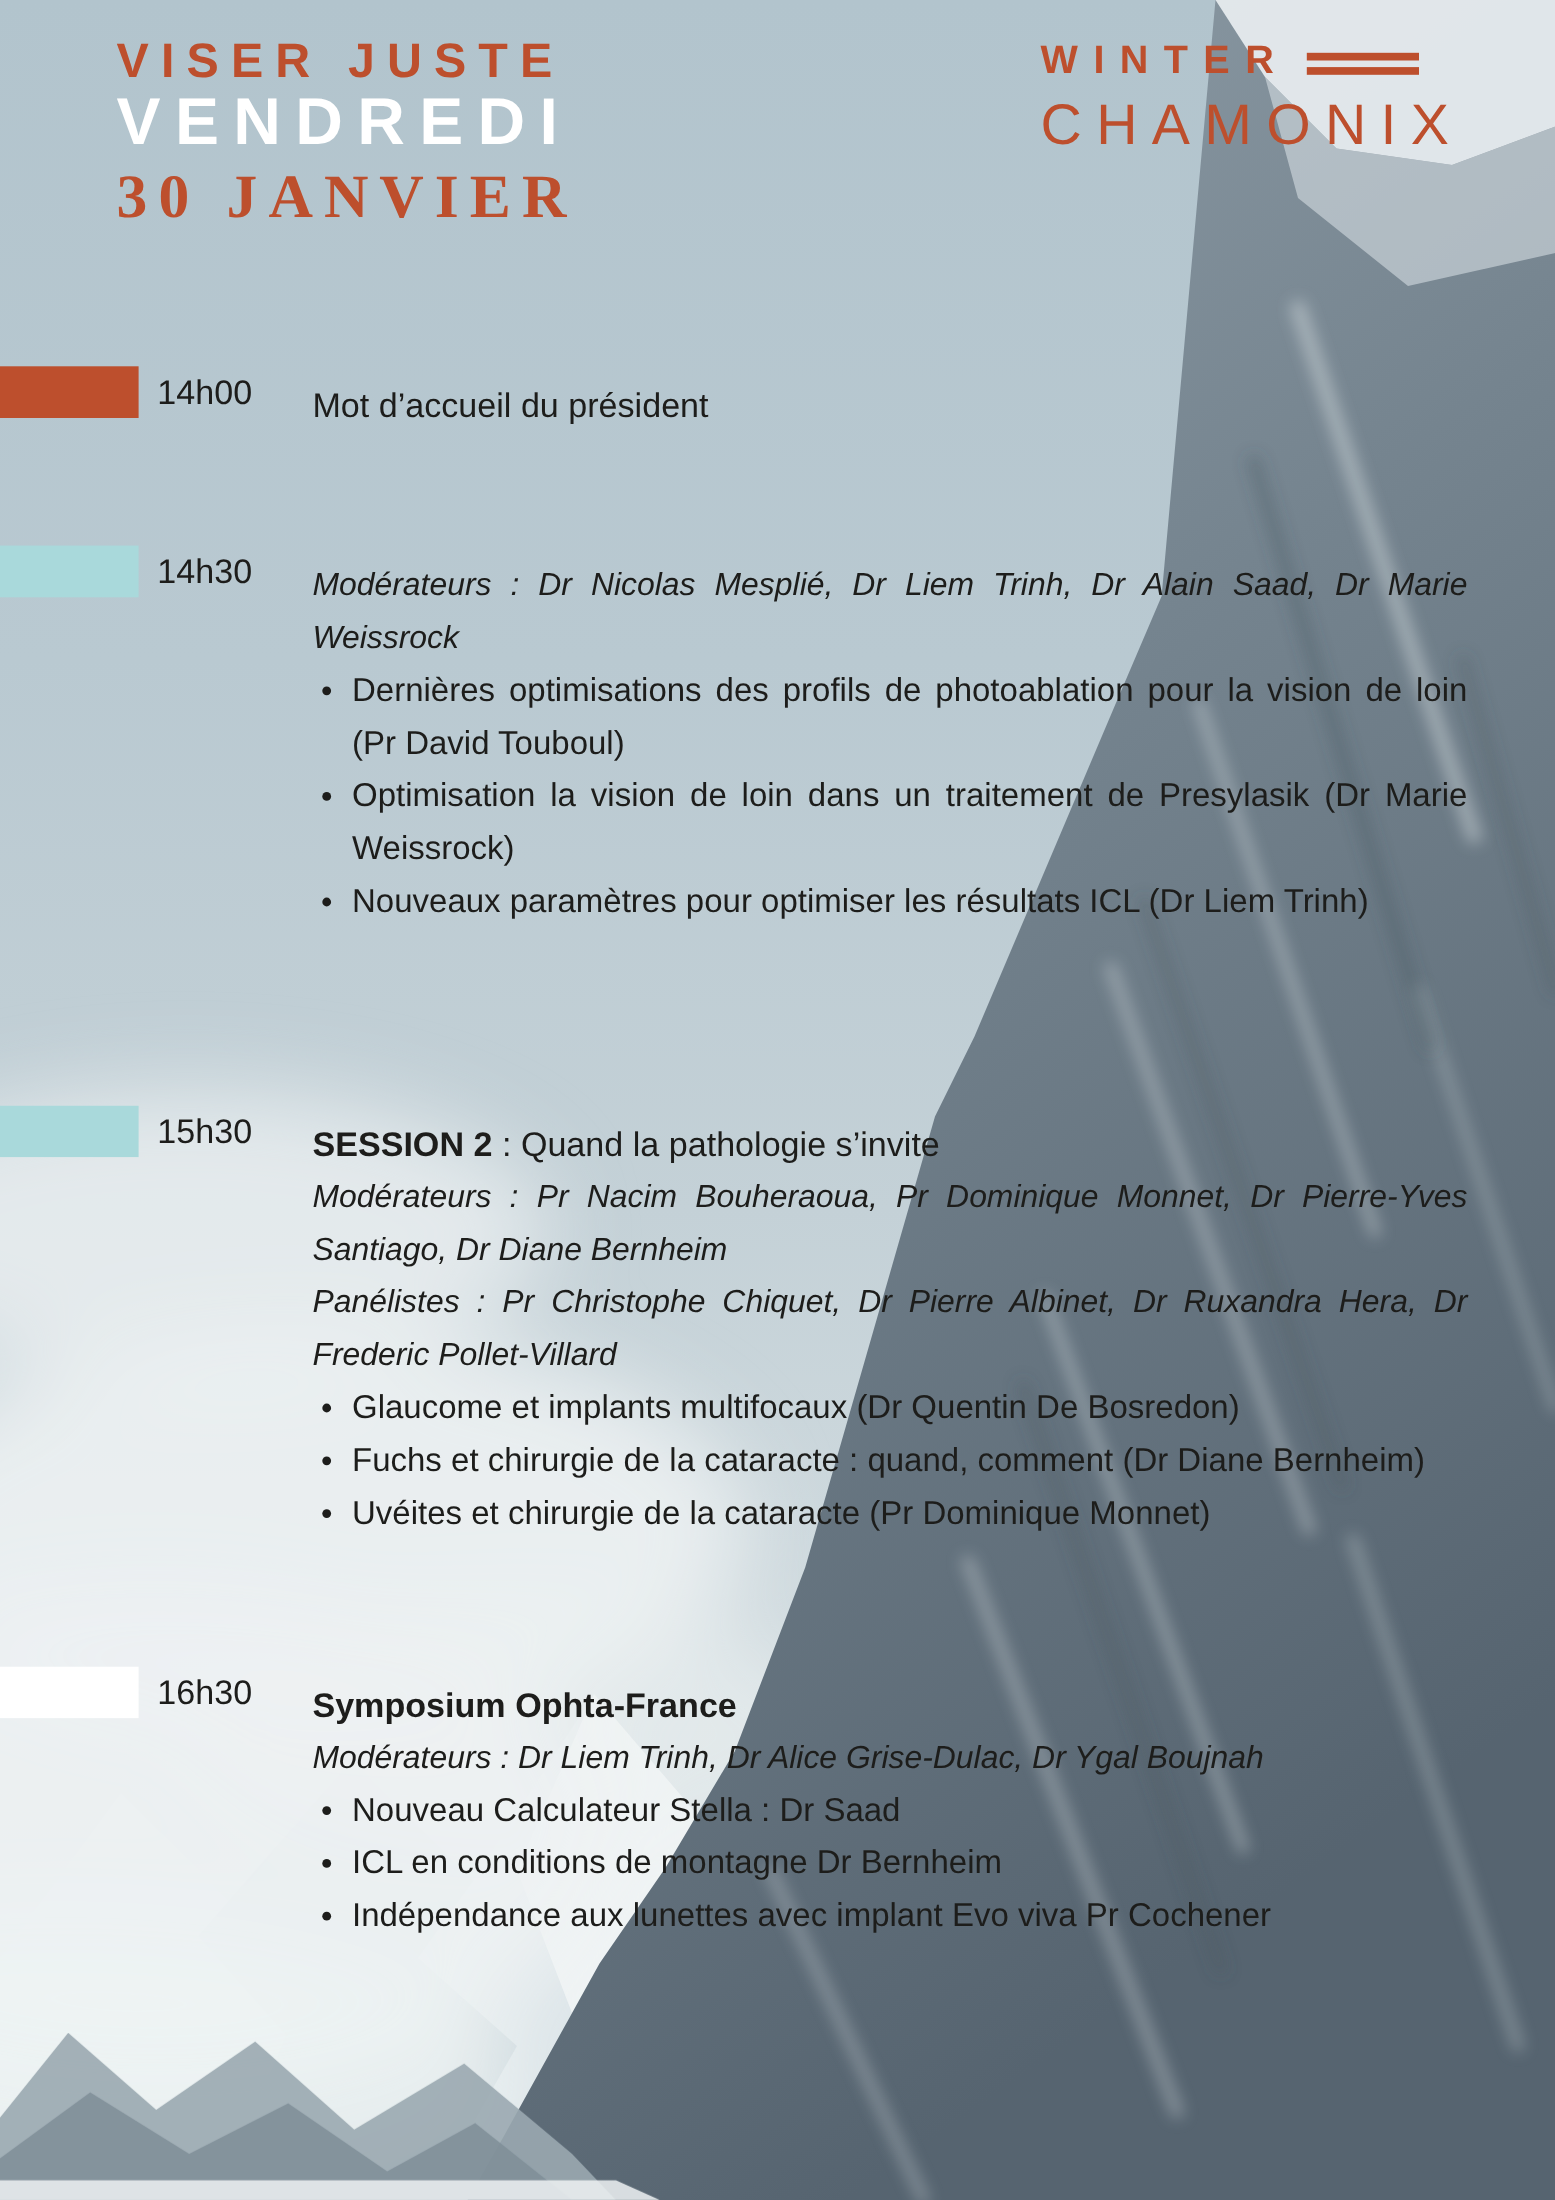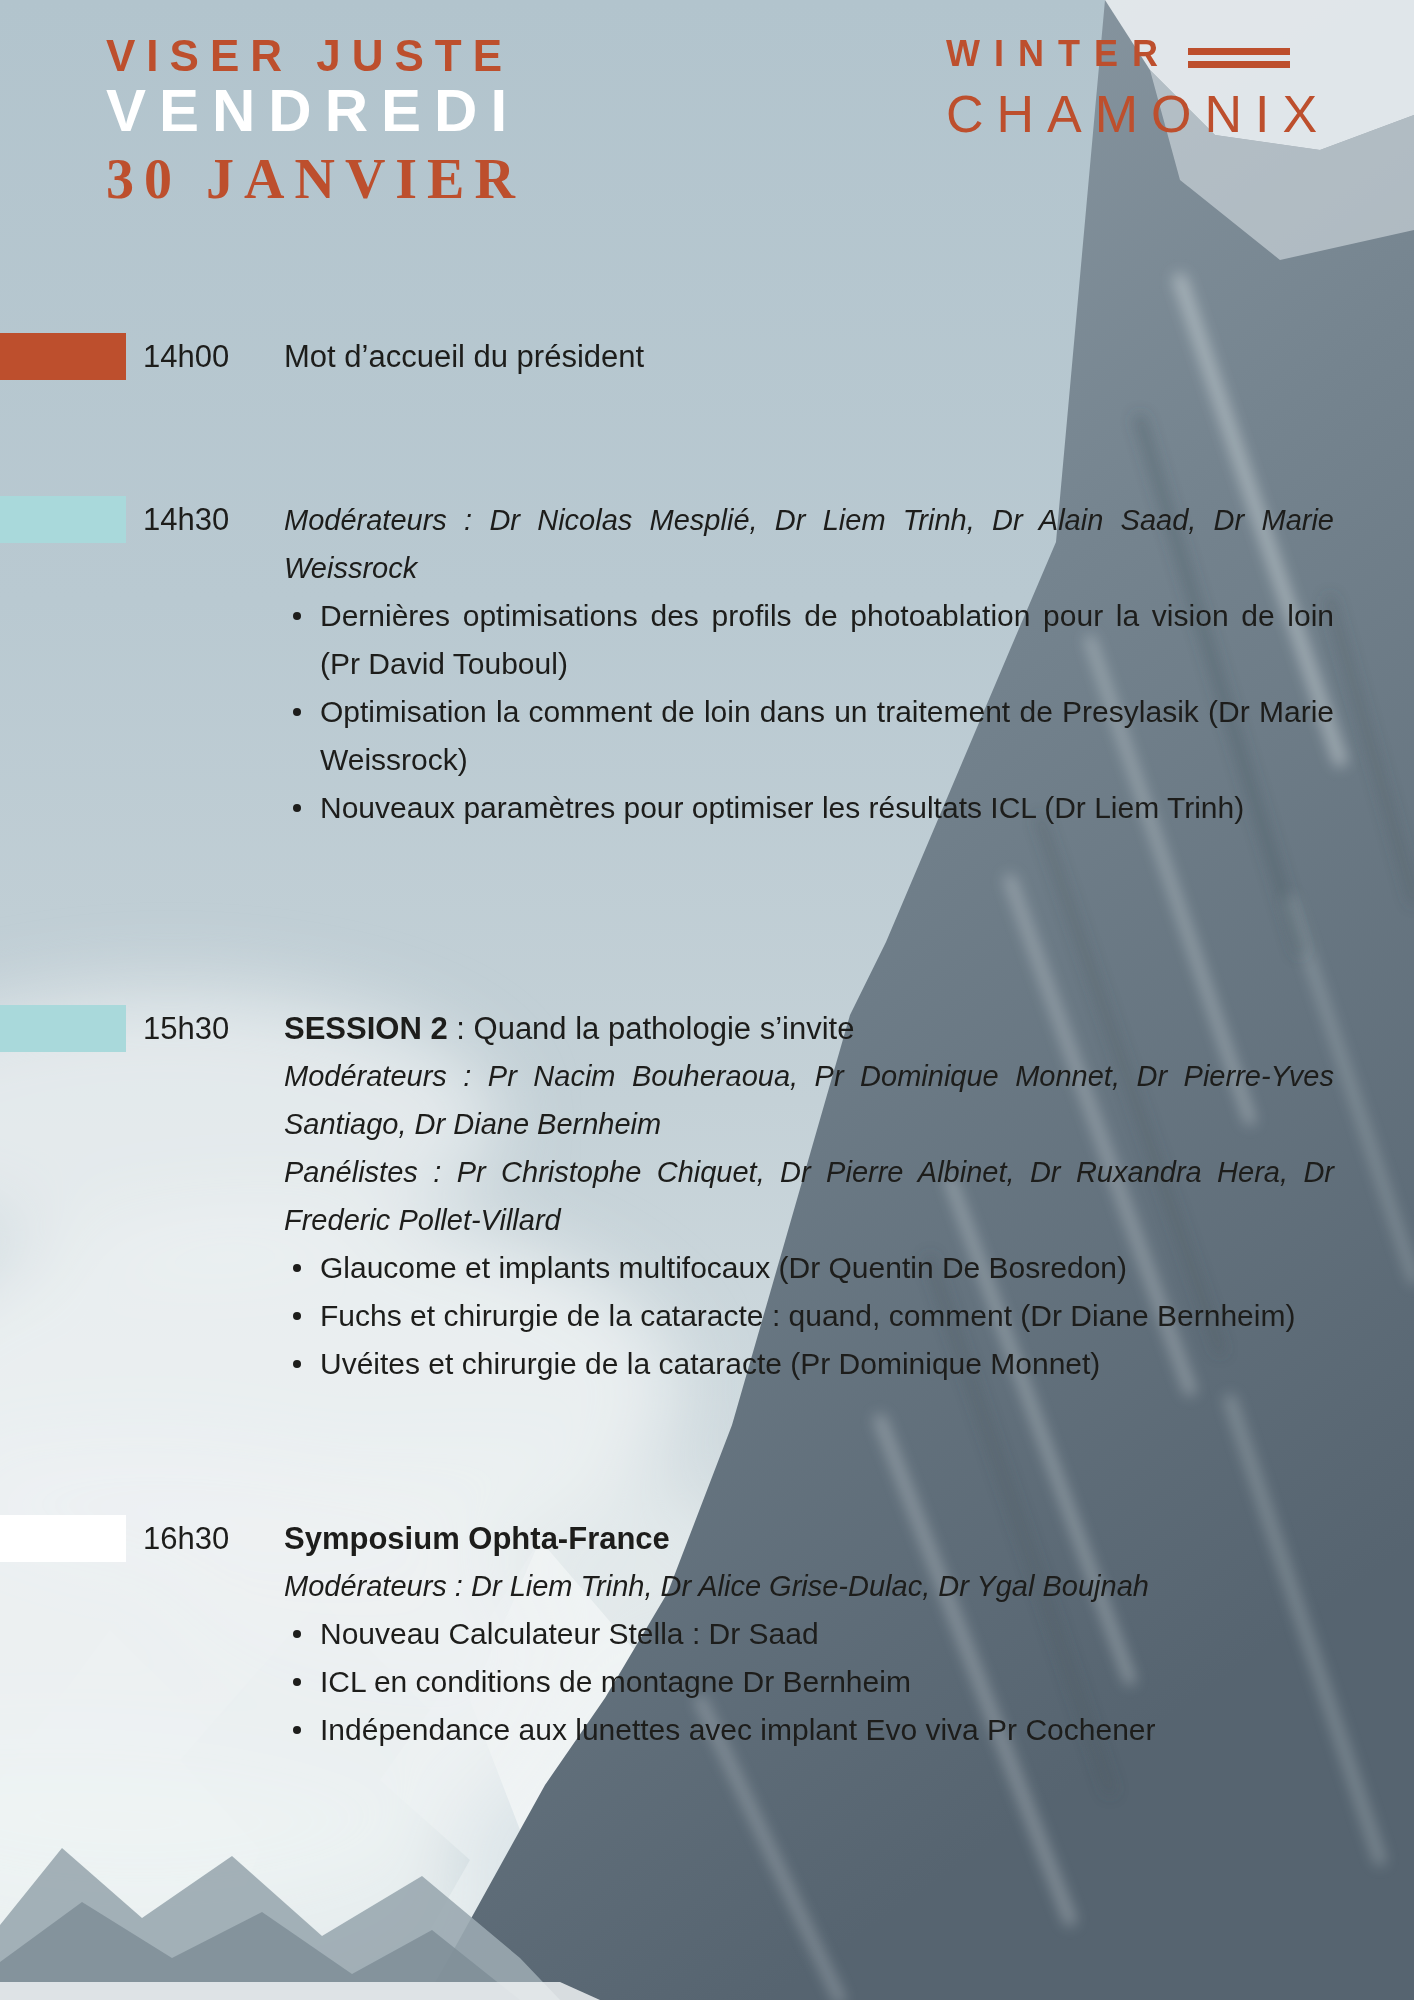--- a/index.html
+++ b/index.html
@@ -26,21 +26,21 @@
   .stripes .bar-line{width:102px;height:7px;background:#bd4f2d;margin-bottom:6px;}
   .stripes .bar-line:last-child{margin-bottom:0;}
   .brand-main{font-family:"Liberation Serif", serif;font-size:94px;font-weight:400;color:#ffffff;letter-spacing:1px;line-height:1;margin-top:6px;}
   .brand-loc{font-size:52px;font-weight:400;letter-spacing:13px;color:#bd4f2d;line-height:1;margin-top:16px;}
 
   
   .slot{position:absolute;left:0;width:1414px;}
   .slot.s0{top:333px;} .slot.s1{top:496px;} .slot.s2{top:1005px;} .slot.s3{top:1515px;}
   .slot .bar{position:absolute;left:0;top:0;width:126px;height:47px;}
   .slot .time{position:absolute;left:143px;top:0;width:132px;height:47px;line-height:47px;font-size:31px;}
-  .slot .content{position:absolute;left:284px;top:0;width:1050px;}
+  .slot .content{position:absolute;left:284px;top:12px;width:1050px;}
   .title-line{font-size:31px;line-height:47px;white-space:nowrap;}
   .title-line .tb{font-weight:700;}
   .mods{font-style:italic;font-size:29px;line-height:48px;text-align:justify;}
   ul.bullets{margin:0;padding:0;list-style:none;font-size:30px;line-height:48px;text-align:justify;}
   ul.bullets li{position:relative;padding-left:36px;}
   ul.bullets li::before{content:"";position:absolute;left:9px;top:20px;width:8px;height:8px;border-radius:50%;background:#1d1d1b;}
 </style>
 </head>
 <body>
 
@@ -133,21 +133,21 @@
     </div>
   </div>
 
   <div class="slot s1">
     <div class="bar" style="background-color: rgb(169, 217, 219);"></div>
     <div class="time">14h30</div>
     <div class="content">
       <div class="mods">Modérateurs : Dr Nicolas Mesplié, Dr Liem Trinh, Dr Alain Saad, Dr Marie Weissrock</div>
       <ul class="bullets">
         <li>Dernières optimisations des profils de photoablation pour la vision de loin (Pr David Touboul)</li>
-        <li>Optimisation la comment de loin dans un traitement de Presylasik (Dr Marie Weissrock)</li>
+        <li>Optimisation la vision de loin dans un traitement de Presylasik (Dr Marie Weissrock)</li>
         <li>Nouveaux paramètres pour optimiser les résultats ICL (Dr Liem Trinh)</li>
       </ul>
     </div>
   </div>
 
   <div class="slot s2">
     <div class="bar" style="background-color: rgb(169, 217, 219);"></div>
     <div class="time">15h30</div>
     <div class="content">
       <div class="title-line"><span class="tb">SESSION 2</span><span> : Quand la pathologie s’invite</span></div>

